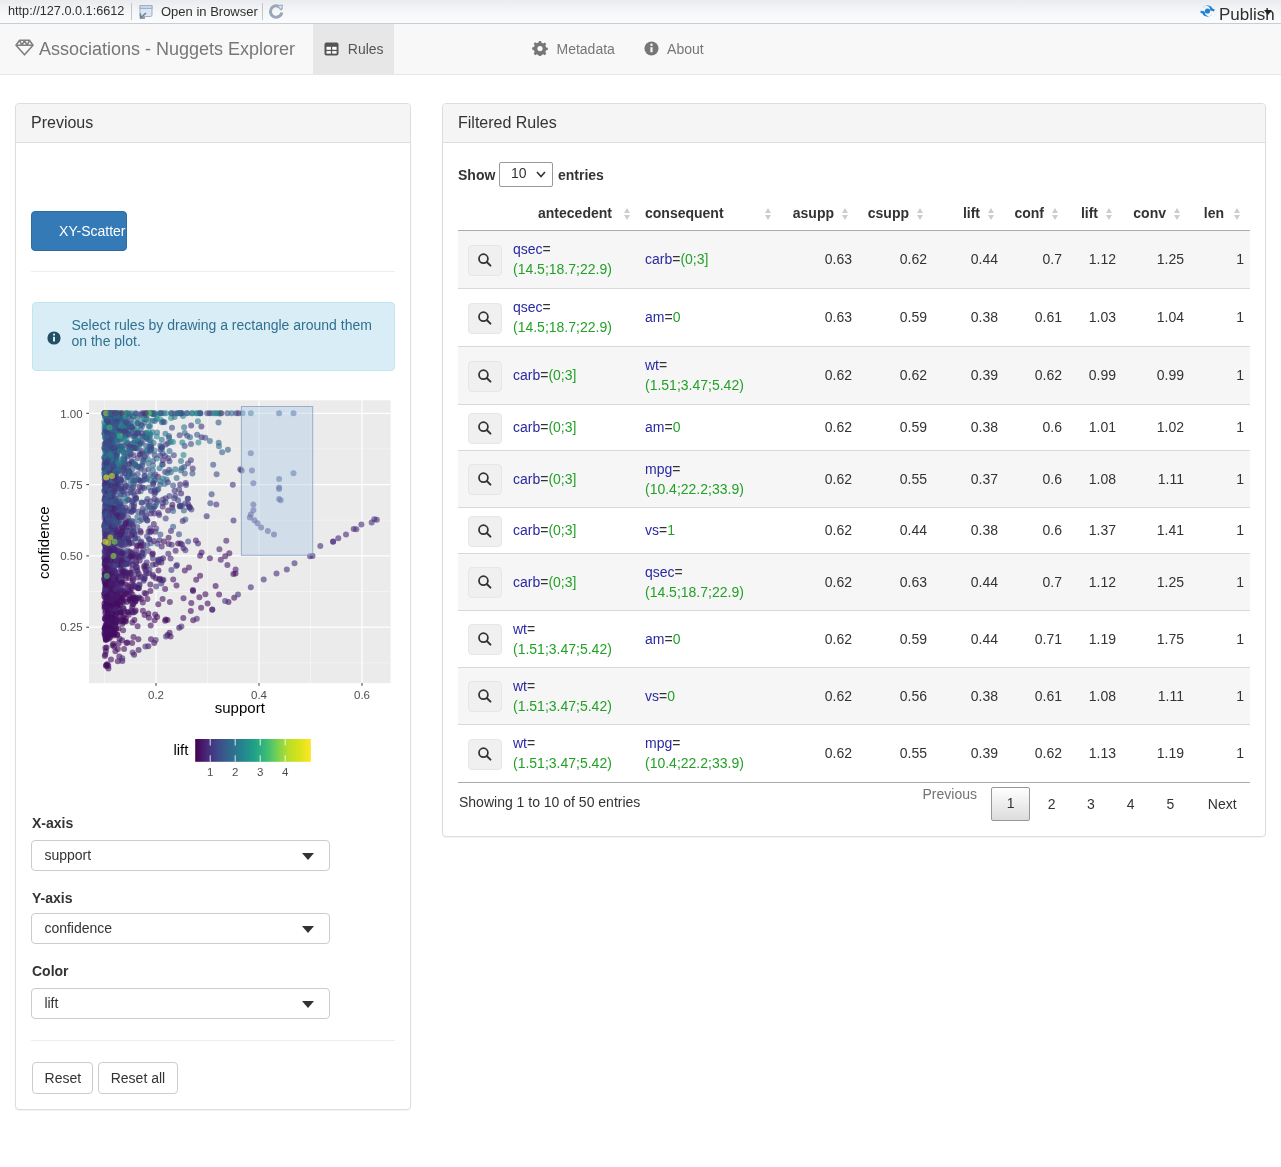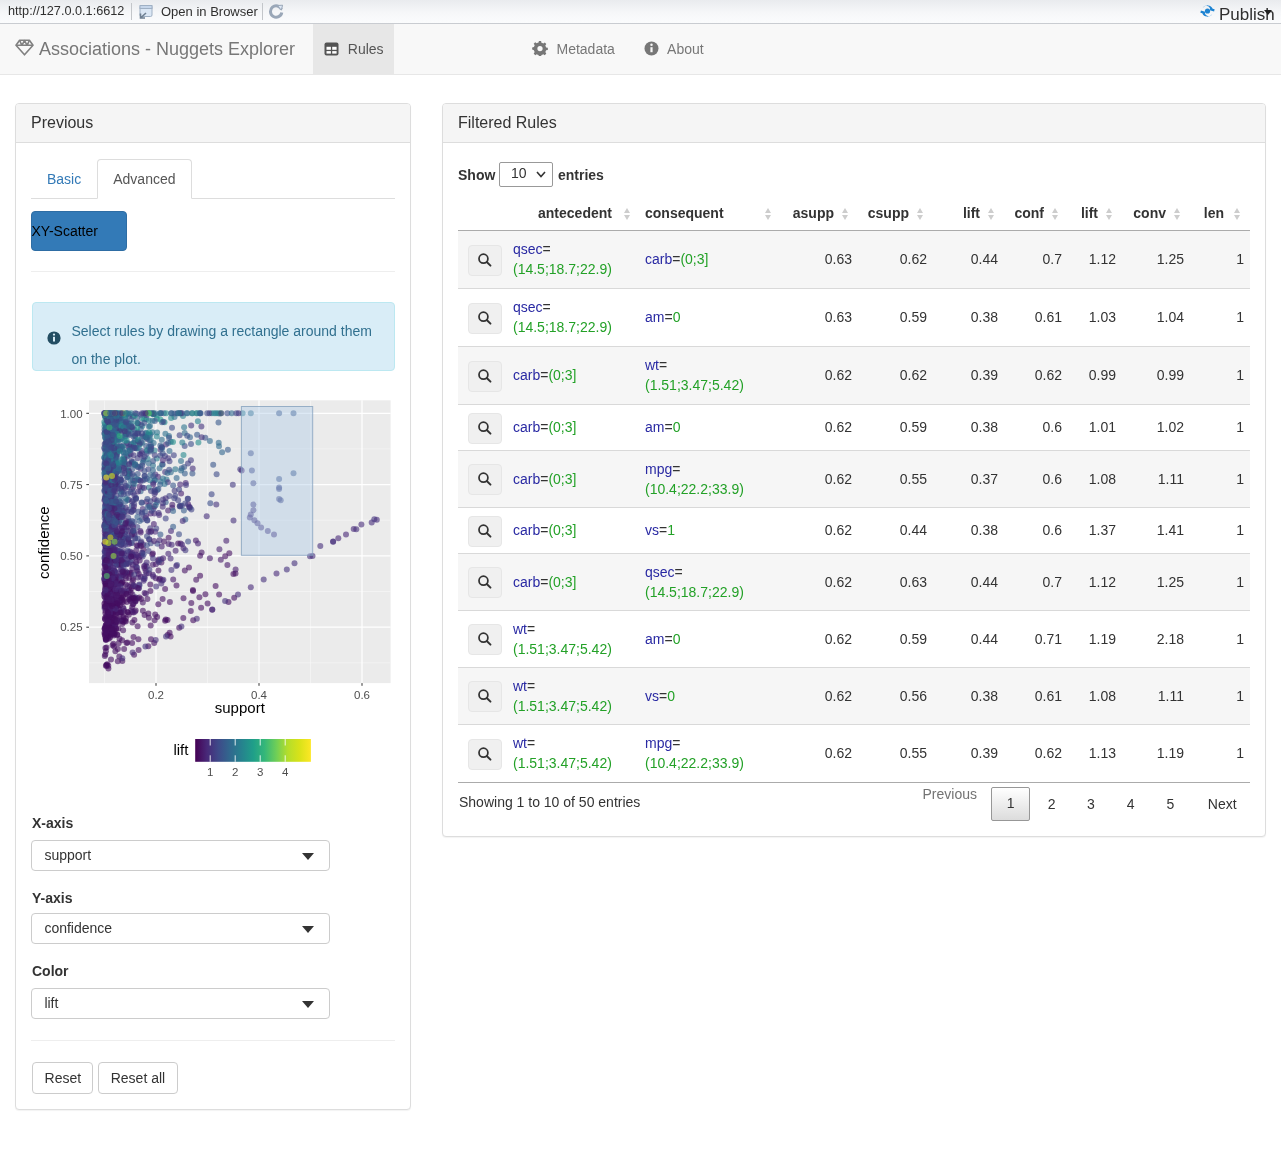--- a/index.html
+++ b/index.html
@@ -11,21 +11,21 @@
 #tabs{position:absolute;left:0;top:0;height:50px;width:1281px}
 .tab{position:absolute;top:0;height:50px;line-height:50px;padding:0 15px;font-size:14px;color:#777;white-space:nowrap}
 .tab.active{background:#e7e7e7;color:#555}
 .tab svg{vertical-align:-2px;margin-right:5px}
 .panel{position:absolute;background:#fff;border:1px solid #ddd;border-radius:4px;box-shadow:0 1px 1px rgba(0,0,0,.05)}
 .phead{position:absolute;left:0;top:0;right:0;height:38px;background:#f5f5f5;border-bottom:1px solid #ddd;border-radius:3px 3px 0 0;font-size:16px;color:#333;line-height:38px;padding-left:15px}
 .navtabs{position:absolute;left:15px;right:15px;height:39px;border-bottom:1px solid #ddd}
 .ntab{position:relative;float:left;height:38px;line-height:38px;padding:0 15px;font-size:14px;border:1px solid transparent;border-radius:4px 4px 0 0;margin-bottom:-1px}
 .ntab.on{background:#fff;border-color:#ddd #ddd transparent;color:#555}
 .ntab.off{color:#337ab7}
-.btnp{position:absolute;background:#337ab7;border:1px solid #2e6da4;border-radius:4px;color:#000000;font-size:14px;text-align:left}
+.btnp{position:absolute;background:#337ab7;border:1px solid #2e6da4;border-radius:4px;color:#ffffff;font-size:14px;text-align:right}
 .btnd{position:absolute;background:#fff;border:1px solid #ccc;border-radius:4px;color:#333;font-size:14px;text-align:center;line-height:30px}
 .hr{position:absolute;left:15px;right:15px;height:0;border-top:1px solid #eee}
 .alert{position:absolute;background:#d9edf7;border:1px solid #bce8f1;border-radius:4px;color:#31708f}
 .lbl{position:absolute;font-weight:bold;font-size:14px;color:#333;line-height:20px}
 .sel{position:absolute;background:#fff;border:1px solid #ccc;border-radius:4px;height:29px;line-height:29px;padding-left:12px;font-size:14px;color:#333}
 .sel .car{position:absolute;right:15px;top:12px;width:0;height:0;border-left:6px solid transparent;border-right:6px solid transparent;border-top:7px solid #333}
 table.dt{border-collapse:collapse;table-layout:fixed;width:792px;font-size:14px}
 table.dt th,table.dt td{box-sizing:border-box}
 table.dt th{font-weight:bold;color:#333;position:relative;border-bottom:1px solid #ababab;padding:0 0 3px 0;vertical-align:middle}
 table.dt td{padding:0 6px 0 8px;vertical-align:middle;overflow:hidden;line-height:20px}
@@ -86,33 +86,29 @@
     <span class="tab" style="left:629px"><svg width="15" height="15" viewBox="0 0 15 15">
           <circle cx="7.5" cy="7.5" r="7" fill="#777"></circle>
           <rect x="6.4" y="6.2" width="2.2" height="5" fill="#f8f8f8"></rect>
           <circle cx="7.5" cy="3.8" r="1.25" fill="#f8f8f8"></circle>
         </svg> About</span>
   </div>
 </div>
 
 <div class="panel" style="left:15px;top:103px;width:394px;height:1004.5px">
   <div class="phead">Previous</div>
-  <div class="navtabs" style="top:54.5px">
-    <span class="ntab off">Basic</span>
-    <span class="ntab on">Advanced</span>
-  </div>
   <div class="btnp" style="left:14.5px;top:107px;width:94px;height:38px;line-height:38px">XY-Scatter</div>
   <div class="hr" style="top:166.5px"></div>
   <div class="alert" style="left:15.5px;top:198px;width:361.4px;height:67px">
     <span class="abs" style="left:14.8px;top:27.8px"><svg width="14" height="14" viewBox="0 0 14 14">
           <circle cx="7" cy="7" r="6.6" fill="#234e63"></circle>
           <rect x="6" y="5.8" width="2" height="4.7" fill="#d9edf7"></rect>
           <circle cx="7" cy="3.6" r="1.15" fill="#d9edf7"></circle>
         </svg></span>
-    <div class="abs" style="left:39px;top:14px;width:303px;line-height:28px">Select rules by drawing a rectangle around them on the plot.</div>
+    <div class="abs" style="left:39px;top:14px;width:303px;line-height:16px">Select rules by drawing a rectangle around them on the plot.</div>
   </div>
   <div class="abs" style="left:16.5px;top:285.5px;width:364px;height:400px"><svg width="364" height="400" viewBox="0 0 364 400" font-family="Liberation Sans, sans-serif">
         <rect x="56" y="10.3" width="301.6" height="282.8" fill="#ebebeb"></rect>
         <line x1="56" x2="357.6" y1="58.9" y2="58.9" stroke="#f7f7f7" stroke-width="0.7"></line>
         <line x1="56" x2="357.6" y1="130.2" y2="130.2" stroke="#f7f7f7" stroke-width="0.7"></line>
         <line x1="56" x2="357.6" y1="201.5" y2="201.5" stroke="#f7f7f7" stroke-width="0.7"></line>
         <line x1="56" x2="357.6" y1="272.8" y2="272.8" stroke="#f7f7f7" stroke-width="0.7"></line>
         <line x1="71.5" x2="71.5" y1="10.3" y2="293.1" stroke="#f7f7f7" stroke-width="0.7"></line>
         <line x1="174.5" x2="174.5" y1="10.3" y2="293.1" stroke="#f7f7f7" stroke-width="0.7"></line>
         <line x1="277.5" x2="277.5" y1="10.3" y2="293.1" stroke="#f7f7f7" stroke-width="0.7"></line>
@@ -2586,21 +2582,21 @@
               </svg>
             </span>
           </td>
           <td><span class="blue">wt</span>=<br><span class="green">(1.51;3.47;5.42)</span></td>
           <td><span class="blue">am</span>=<span class="green">0</span></td>
           <td class="num">0.62</td>
           <td class="num">0.59</td>
           <td class="num">0.44</td>
           <td class="num">0.71</td>
           <td class="num">1.19</td>
-          <td class="num">2.18</td>
+          <td class="num">1.75</td>
           <td class="num">1</td>
         </tr>
         <tr class="odd" style="height:57px">
           <td style="padding:0">
             <span class="mag">
               <svg width="32" height="29" viewBox="0 0 31 28" style="position:absolute;left:0;top:0">
                 <circle cx="14" cy="12.2" r="4.3" fill="none" stroke="#333" stroke-width="1.7"></circle>
                 <line x1="17.2" y1="15.4" x2="20.8" y2="19" stroke="#333" stroke-width="1.9" stroke-linecap="round"></line>
               </svg>
             </span>

